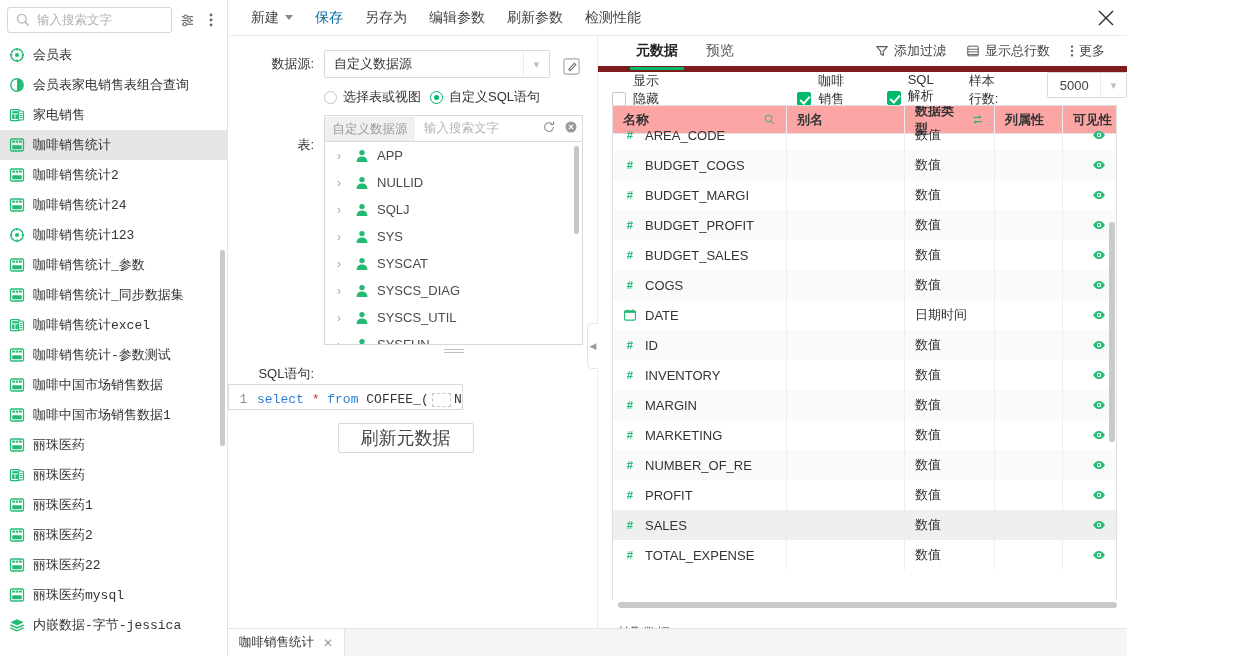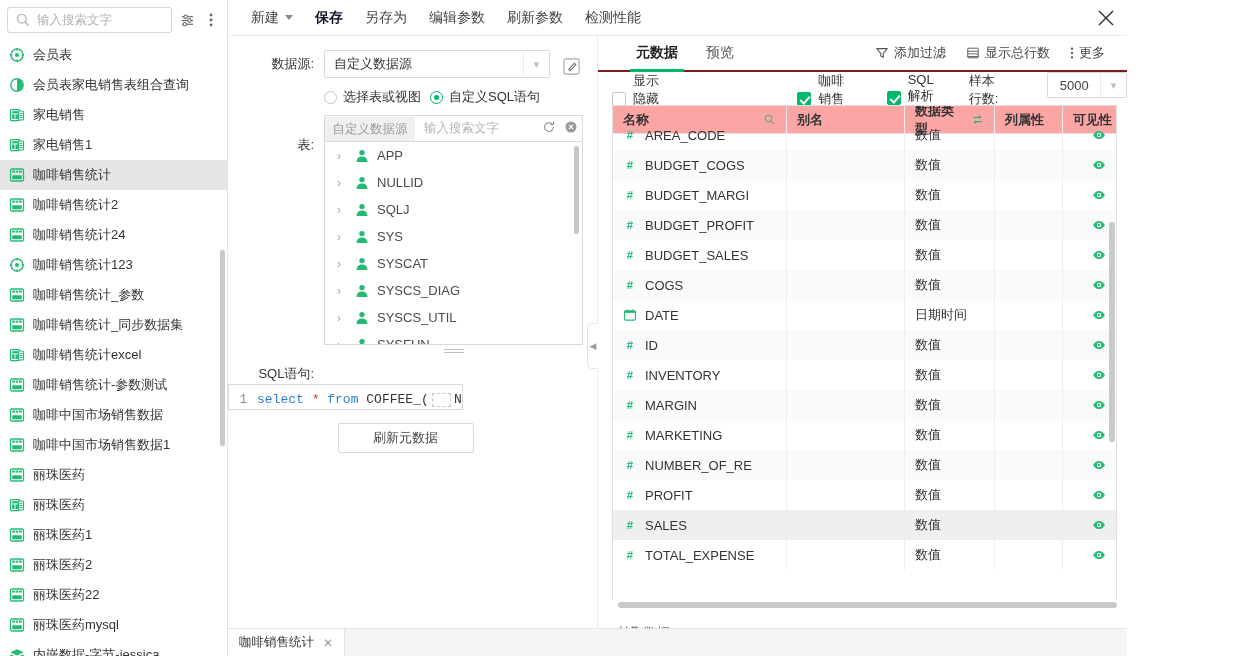--- a/index.html
+++ b/index.html
@@ -21,21 +21,21 @@
     display: flex; flex-direction: column;
     position: relative; flex: none;
   }
   .side-top { height: 40px; display: flex; align-items: center; padding: 0 7px; gap: 6px; }
   .search-box {
     flex: 1; height: 26px; border: 1px solid #d6d6d6; border-radius: 3px;
     display: flex; align-items: center; padding: 0 7px; gap: 6px; background: #fff;
   }
   .search-box .ph { color: #b3b3b3; font-size: 12.5px; }
   .icon-btn { width: 18px; height: 22px; display: flex; align-items: center; justify-content: center; cursor: pointer; }
-  .tree-list { flex: 1; overflow: hidden; position: relative; }
+  .tree-list { flex: 1; overflow: hidden; position: relative; font-family: Liberation Mono, monospace; }
   .tree-item {
     height: 30px; display: flex; align-items: center; gap: 8px;
     padding: 0 8px 0 9px; cursor: pointer; white-space: nowrap;
   }
   .tree-item.selected { background: #e6e6e6; }
   .tree-item .lbl { font-size: 13px; color: #333; overflow: hidden; text-overflow: ellipsis; }
   .ico { width: 16px; height: 16px; flex: none; display: block; }
   .side-scroll {
     position: absolute; right: 2px; top: 250px; width: 5px; height: 196px;
     background: #c9c9c9; border-radius: 3px;
@@ -46,21 +46,21 @@
 
   .toolbar {
     height: 36px; display: flex; align-items: center; gap: 0;
     padding-left: 12px; border-bottom: 1px solid #ececec; background: #fff;
     position: relative;
   }
   .tb-item {
     padding: 0 11px; height: 36px; display: flex; align-items: center; gap: 4px;
     font-size: 14px; color: #444; cursor: pointer;
   }
-  .tb-item.disabled { color: #0f172a; cursor: default; font-weight: bold; }
+  .tb-item.disabled { color: #0369a1; cursor: default; }
   .caret { display: inline-block; width: 0; height: 0; border-left: 4px solid transparent;
            border-right: 4px solid transparent; border-top: 5px solid #888; margin-left: 2px; }
   .win-close { position: absolute; right: 10px; top: 7px; width: 22px; height: 22px; cursor: pointer; }
 
   .body-row { flex: 1; display: flex; min-height: 0; position: relative; }
 
   
   .cfg {
     width: 370px; flex: none; padding: 14px 0 0 0; position: relative;
     display: flex; flex-direction: column; border-right: 1px solid #ececec;
@@ -111,34 +111,34 @@
   .sql-line { display: flex; align-items: center; height: 19px; white-space: nowrap; }
   .sql-gutter { width: 28px; text-align: right; padding-right: 10px; color: #888; font-size: 12px; flex: none; }
   .kw { color: #2f7fd1; }
   .op { color: #c0392b; }
   .plain { color: #333; }
   .sql-ph { display:inline-block; border:1px dashed #c4c4c4; color:#b7b7b7; padding:0 2px; margin:0 3px; font-size:11px; }
 
   .cfg-foot { height: 56px; display: flex; align-items: center; justify-content: center; padding-right: 14px; }
   .btn {
     min-width: 136px; height: 30px; border: 1px solid #d9d9d9; background: #fff; border-radius: 2px;
-    font-size: 13px; color: #444; cursor: pointer; display: flex; align-items: center; justify-content: center;
+    font-size: 18px; color: #444; cursor: pointer; display: flex; align-items: center; justify-content: center;
     font-family: "Liberation Sans", sans-serif;
   }
 
   .collapse-handle {
     position: absolute; left: -11px; top: 50%; transform: translateY(-50%);
     width: 11px; height: 46px; background: #fff; border: 1px solid #e4e4e4; border-right: none;
     border-radius: 5px 0 0 5px; display: flex; align-items: center; justify-content: center;
     color: #9a9a9a; font-size: 9px; cursor: pointer; z-index: 5;
   }
 
   
   .meta { flex: 1; display: flex; flex-direction: column; min-width: 0; position: relative; }
-  .meta-tabs { height: 36px; display: flex; align-items: center; border-bottom: 2px solid #7f1d1d; padding-left: 24px; position: relative; }
+  .meta-tabs { height: 36px; display: flex; align-items: center; border-bottom: 6px solid #7f1d1d; padding-left: 24px; position: relative; }
   .mtab { padding: 0 14px; height: 36px; display: flex; align-items: center; font-size: 14px; color: #555; cursor: pointer; position: relative; }
   .mtab.active { color: #222; font-weight: bold; }
   .mtab.active::after { content:""; position:absolute; left:8px; right:8px; bottom:-1px; height:3px; background:#00b96b; }
   .meta-actions { margin-left: auto; display: flex; align-items: center; gap: 4px; padding-right: 14px; }
   .mact { display: flex; align-items: center; gap: 5px; padding: 0 8px; height: 28px; font-size: 13px; color: #444; cursor: pointer; }
 
   .meta-opts { height: 33px; display: flex; align-items: flex-start; padding-left: 14px; gap: 11px; font-size: 13px; }
   .chk { display: flex; align-items: center; gap: 7px; cursor: pointer; }
   .cbox { width: 14px; height: 14px; border: 1px solid #c6c6c6; border-radius: 2px; background: #fff; flex: none; }
   .cbox.on { background: #00b96b; border-color: #00b96b; position: relative; }
@@ -241,33 +241,20 @@
             <rect x="1.5" y="2.6" width="9" height="11" rx="1.1" fill="none" stroke="#23bb74" stroke-width="1.3"></rect>
             <rect x="3.1" y="4.2" width="5.8" height="2.2" fill="#23bb74"></rect>
             <rect x="3.1" y="7.4" width="2.4" height="4.6" fill="#23bb74"></rect>
             <rect x="6.4" y="7.4" width="2.5" height="4.6" fill="#23bb74"></rect>
             <rect x="9.4" y="4" width="5.1" height="9" rx="1" fill="#fff" stroke="#23bb74" stroke-width="1.2"></rect>
             <line x1="10.6" y1="6.4" x2="13.4" y2="6.4" stroke="#23bb74" stroke-width="1"></line>
             <line x1="10.6" y1="8.5" x2="13.4" y2="8.5" stroke="#23bb74" stroke-width="1"></line>
             <line x1="10.6" y1="10.6" x2="13.4" y2="10.6" stroke="#23bb74" stroke-width="1"></line>
           </svg>
           <span class="lbl">家电销售</span>
-        </div>
-        <div class="tree-item">
-          <svg class="ico" viewBox="0 0 16 16">
-            <rect x="1.5" y="2.6" width="9" height="11" rx="1.1" fill="none" stroke="#23bb74" stroke-width="1.3"></rect>
-            <rect x="3.1" y="4.2" width="5.8" height="2.2" fill="#23bb74"></rect>
-            <rect x="3.1" y="7.4" width="2.4" height="4.6" fill="#23bb74"></rect>
-            <rect x="6.4" y="7.4" width="2.5" height="4.6" fill="#23bb74"></rect>
-            <rect x="9.4" y="4" width="5.1" height="9" rx="1" fill="#fff" stroke="#23bb74" stroke-width="1.2"></rect>
-            <line x1="10.6" y1="6.4" x2="13.4" y2="6.4" stroke="#23bb74" stroke-width="1"></line>
-            <line x1="10.6" y1="8.5" x2="13.4" y2="8.5" stroke="#23bb74" stroke-width="1"></line>
-            <line x1="10.6" y1="10.6" x2="13.4" y2="10.6" stroke="#23bb74" stroke-width="1"></line>
-          </svg>
-          <span class="lbl">家电销售1</span>
         </div>
         <div class="tree-item selected">
           <svg class="ico" viewBox="0 0 16 16">
             <rect x="1.5" y="2" width="13" height="12" rx="1.4" fill="none" stroke="#23bb74" stroke-width="1.3"></rect>
             <rect x="3.2" y="3.6" width="3" height="2" fill="#23bb74"></rect>
             <rect x="7" y="3.6" width="2" height="2" fill="#23bb74"></rect>
             <rect x="9.8" y="3.6" width="3" height="2" fill="#23bb74"></rect>
             <rect x="3.2" y="8.2" width="9.6" height="4" rx="0.6" fill="#23bb74"></rect>
           </svg>
           <span class="lbl">咖啡销售统计</span>

